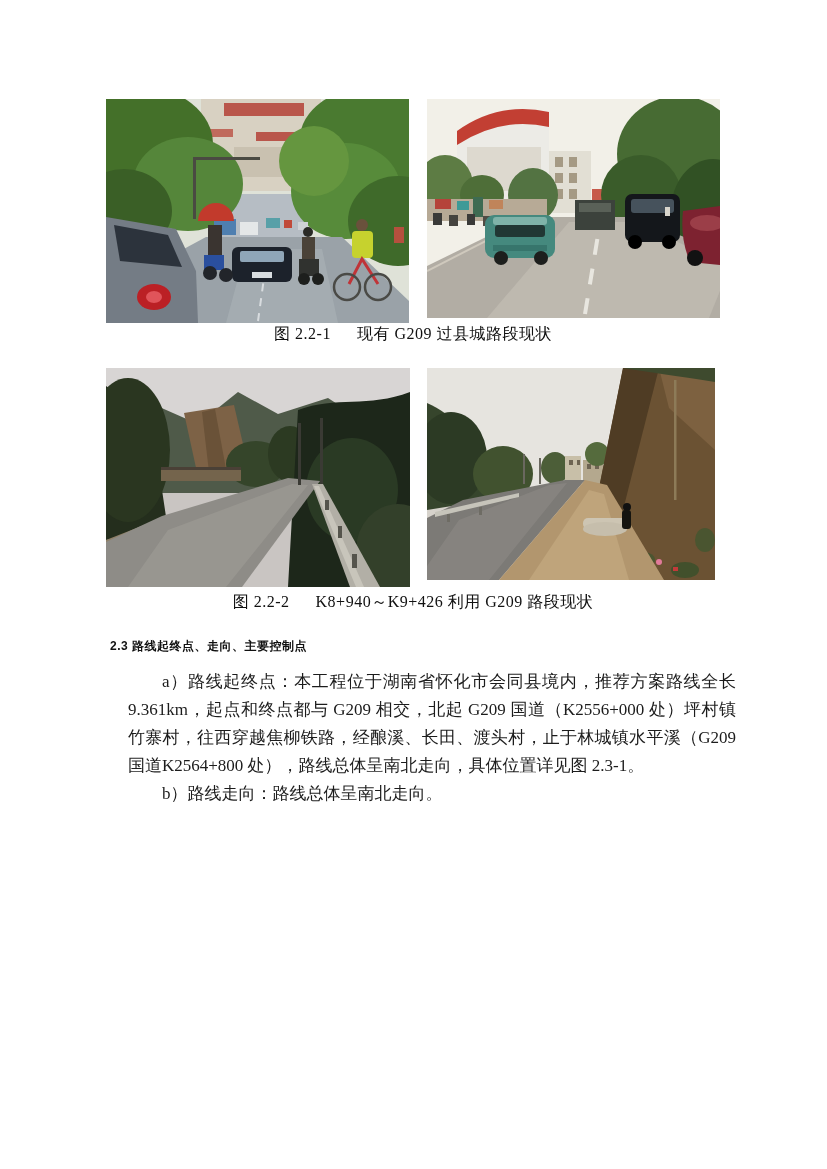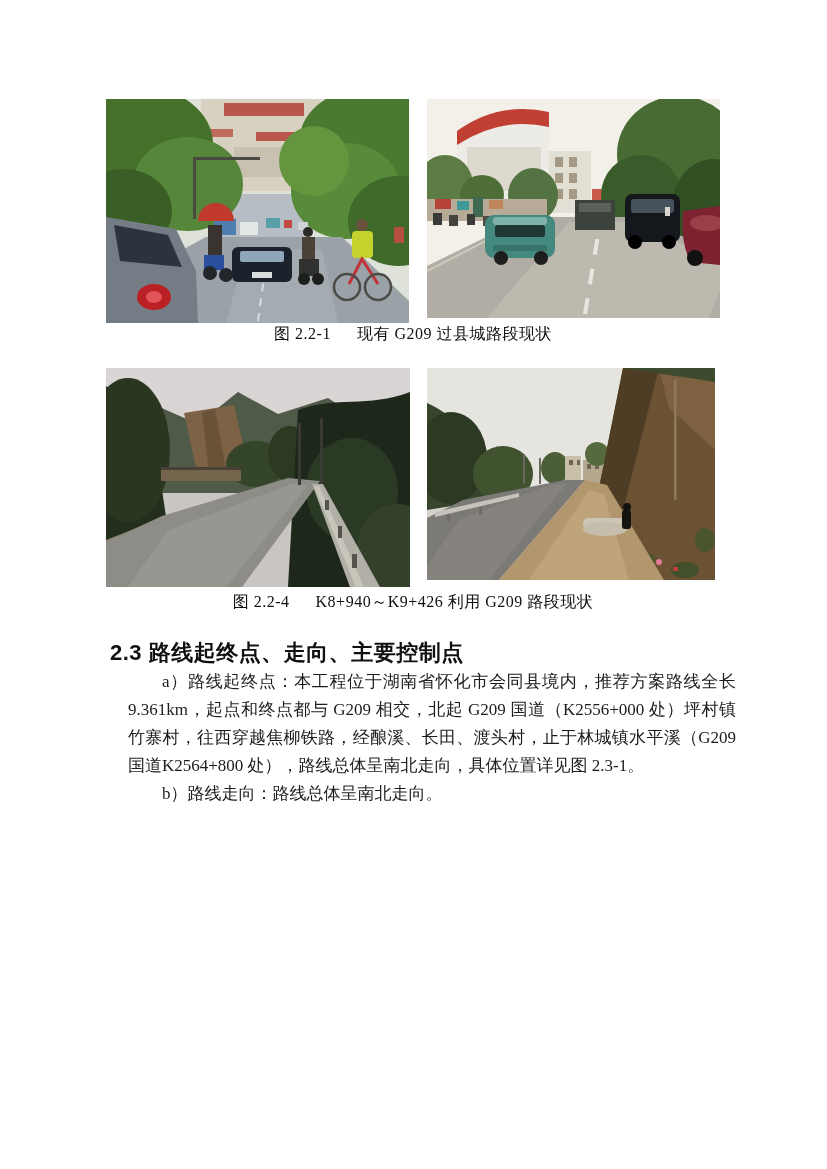--- a/index.html
+++ b/index.html
@@ -24,21 +24,21 @@
     text-align:center; font-size:16px; color:#111;
     letter-spacing:0.5px; white-space:nowrap;
   }
   #caption1 { top:324px; }
   #caption2 { top:592px; }
   .cap-label { margin-right:26px; }
 
   h2.heading {
     position:absolute; left:110px; top:638px; margin:0;
     font-family:"Liberation Sans", sans-serif;
-    font-weight:bold; font-size:22px; color:#111;
+    font-weight:bold; font-size:12px; color:#111;
     letter-spacing:0.5px;
     text-align:center;
   }
   .bodytext {
     position:absolute; left:128px; top:668px; width:608px;
     font-size:17px; line-height:28px;
     text-align:justify;
   }
   .bodytext p { margin:0; text-indent:2em; }
 
@@ -225,21 +225,21 @@
       <rect x="156" y="150" width="44" height="11" rx="5" fill="#cdc5b3"></rect>
       <ellipse cx="178" cy="161" rx="22" ry="7" fill="#c6beac"></ellipse>
       <circle cx="200" cy="139" r="4" fill="#111"></circle>
       <rect x="195" y="142" width="9" height="19" rx="3" fill="#15140f"></rect>
       <circle cx="232" cy="194" r="3" fill="#e27a9a"></circle>
       <rect x="246" y="199" width="5" height="4" fill="#c23a3a"></rect>
     </svg>
   </figure>
 
   <div id="caption2" class="caption">
-    <span class="cap-label">图  2.2-4</span><span class="cap-title">K8+940～K9+426 利用 G209 路段现状</span>
+    <span class="cap-label">图  2.2-2</span><span class="cap-title">K8+940～K9+426 利用 G209 路段现状</span>
   </div>
 
   <h2 class="heading">2.3  路线起终点、走向、主要控制点</h2>
 
   <div class="bodytext">
     <p>a）路线起终点：本工程位于湖南省怀化市会同县境内，推荐方案路线全长9.361km，起点和终点都与 G209 相交，北起 G209 国道（K2556+000 处）坪村镇竹寨村，往西穿越焦柳铁路，经酿溪、长田、渡头村，止于林城镇水平溪（G209 国道K2564+800 处），路线总体呈南北走向，具体位置详见图 2.3-1。</p>
     <p>b）路线走向：路线总体呈南北走向。</p>
   </div>
 
   <div class="page-number">13</div>

